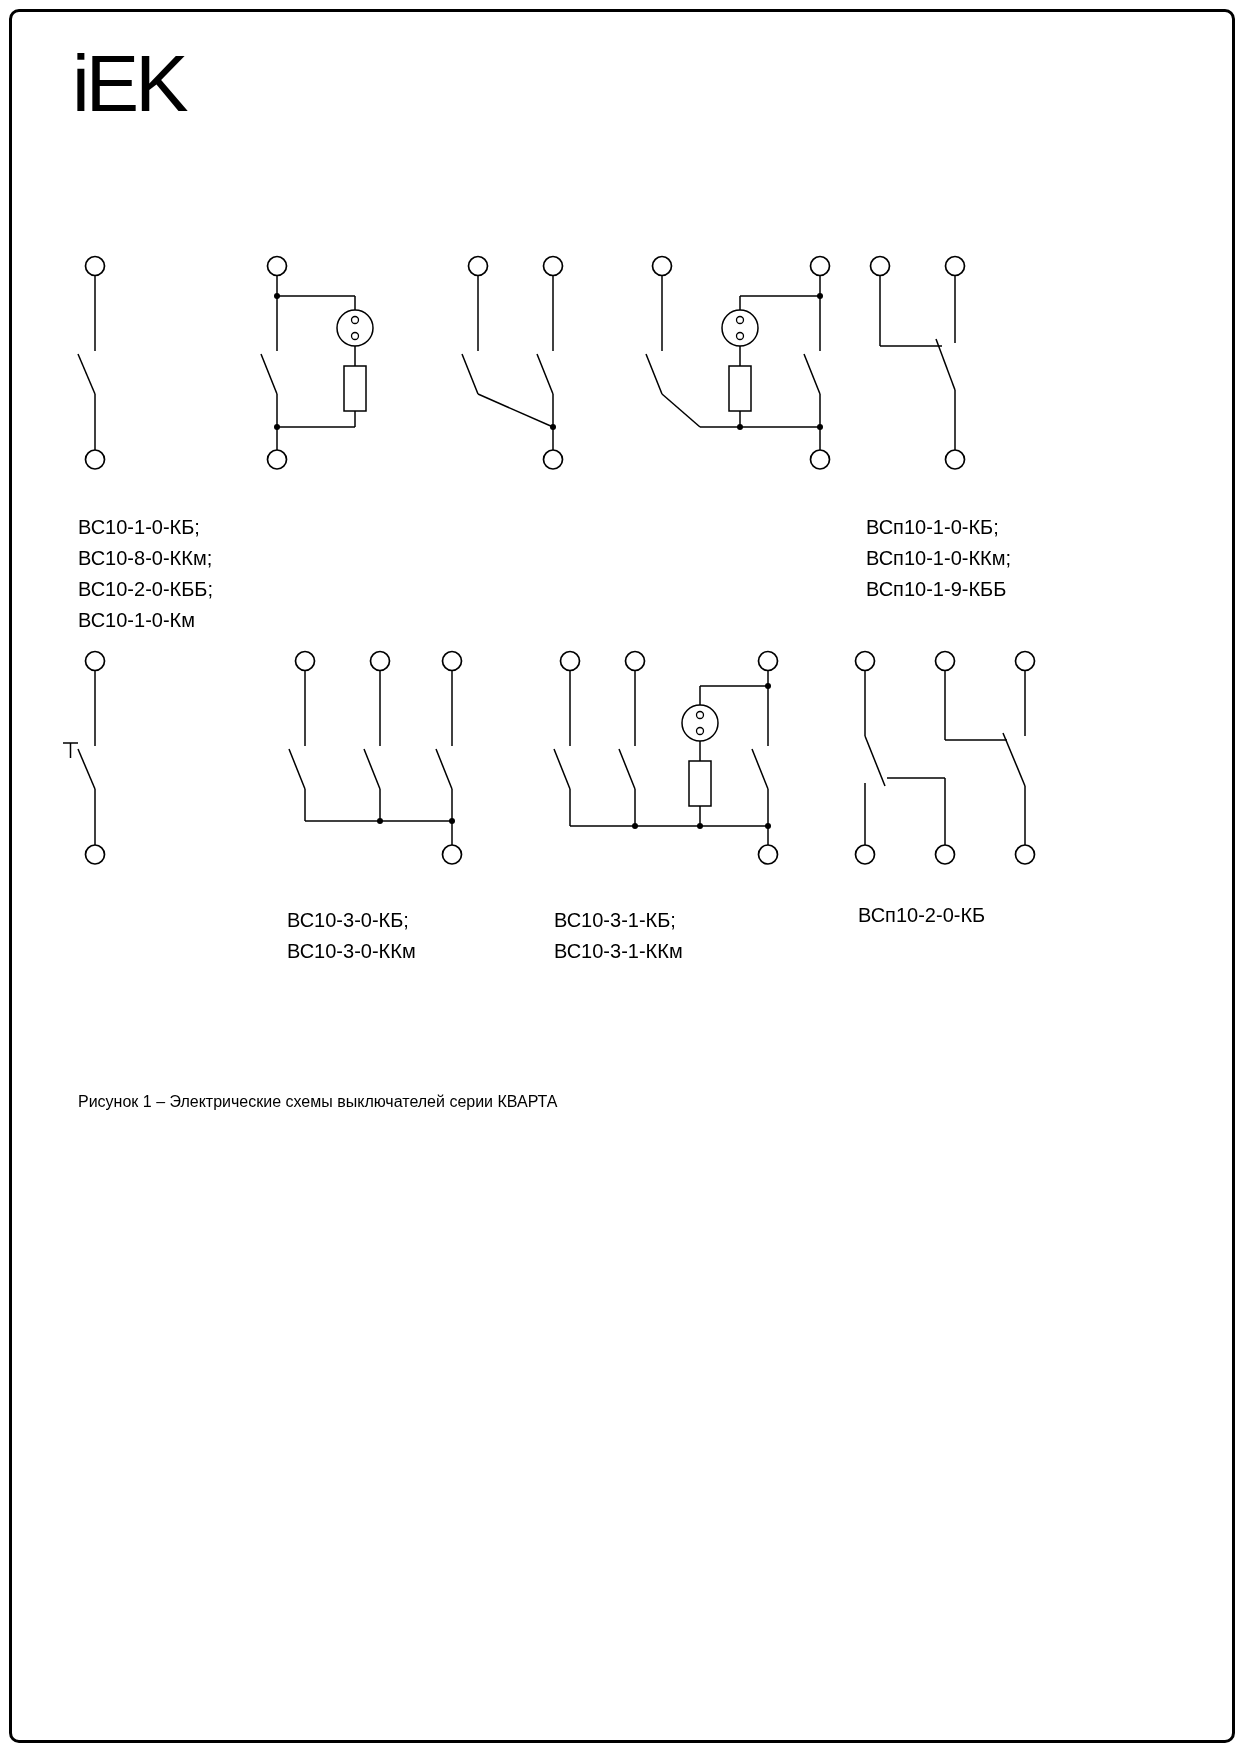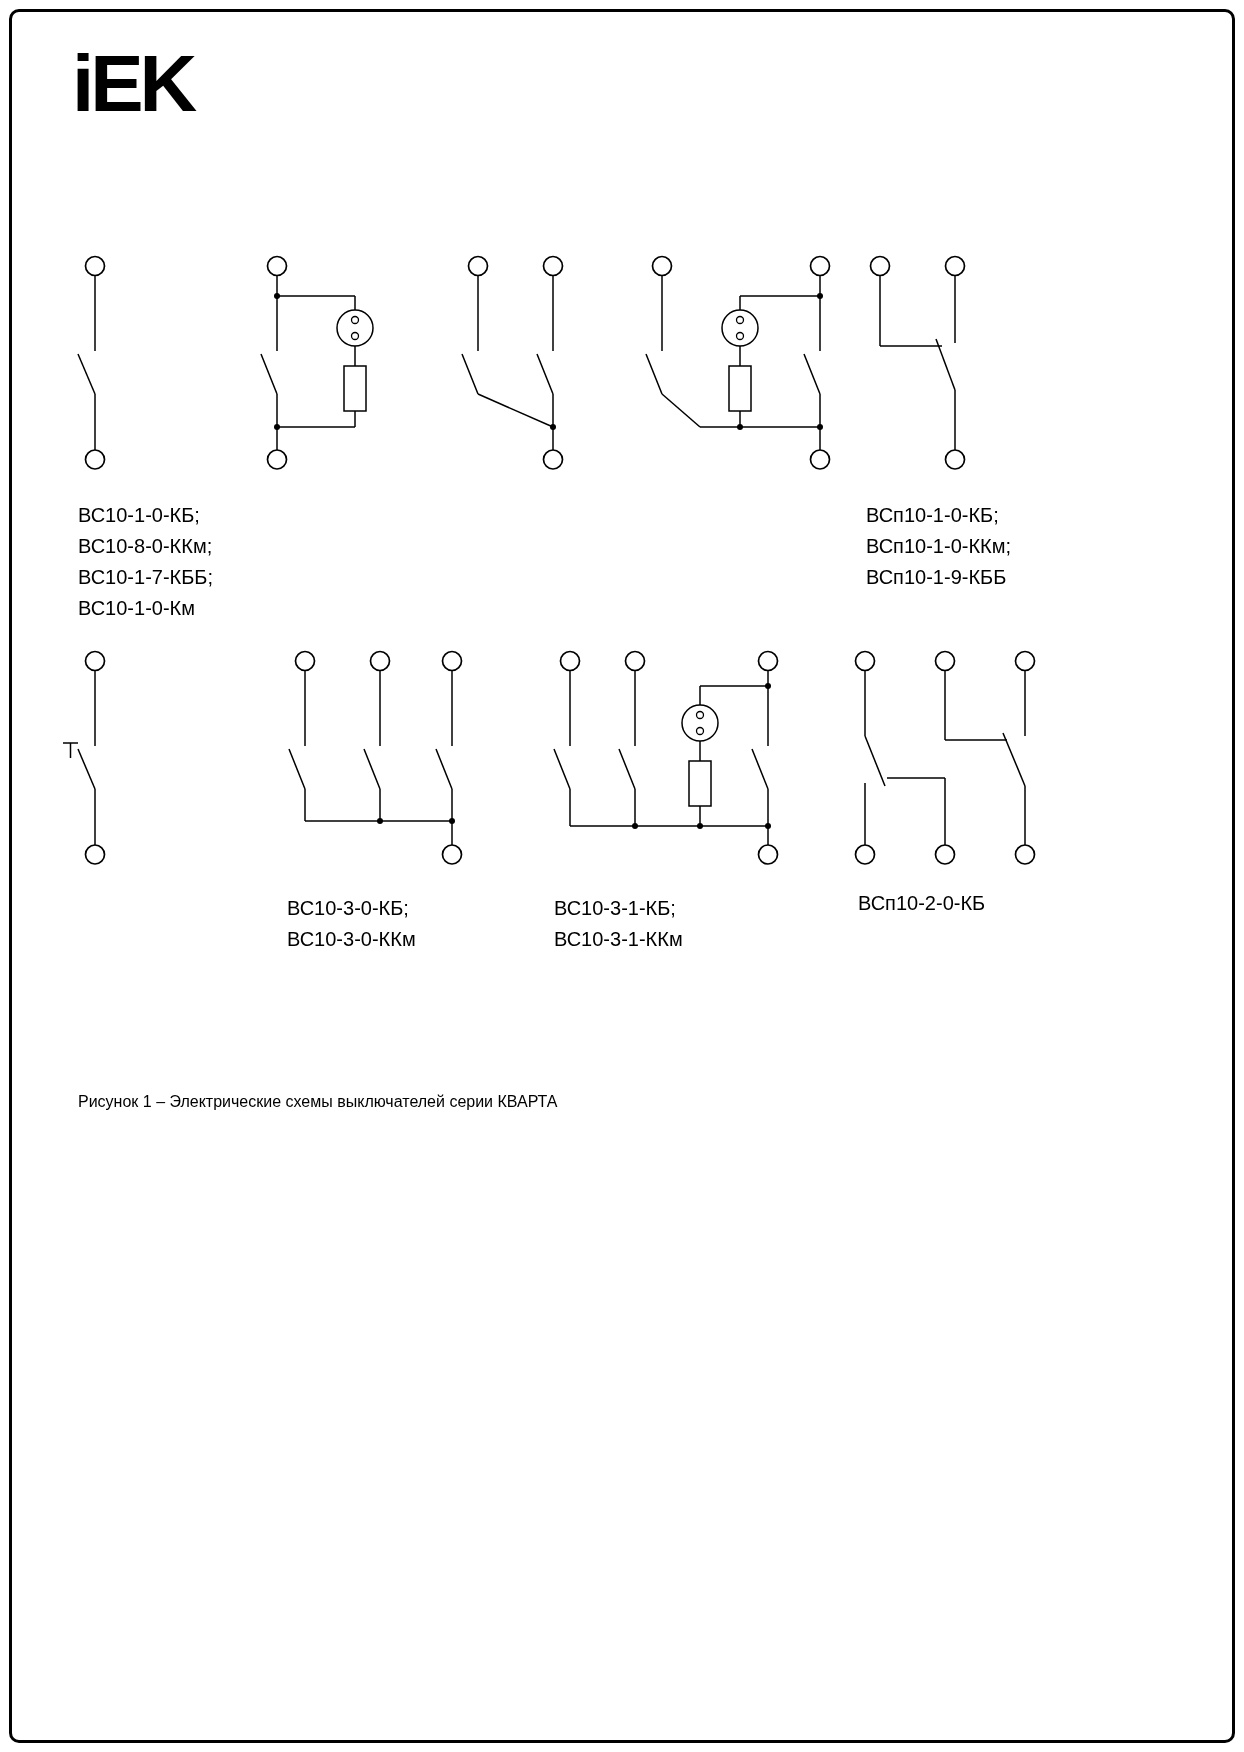--- a/index.html
+++ b/index.html
@@ -7,29 +7,29 @@
   .page {
     position:relative; width:1244px; height:1752px; background:#ffffff;
     color:#000; font-family:"Liberation Sans", sans-serif; overflow:hidden;
   }
   .page-border {
     position:absolute; left:9px; top:9px; right:9px; bottom:9px;
     border:3px solid #000; border-radius:10px; pointer-events:none;
   }
   .logo {
     position:absolute; left:72px; top:38px;
-    font-size:80px; font-weight:bold; letter-spacing:-4px; color:#000;
+    font-size:80px; font-weight:normal; letter-spacing:-4px; color:#000;
   }
   .diag { position:absolute; overflow:visible; }
   .diag line, .diag rect { stroke:#000; stroke-width:1.5; fill:none; }
   .diag circle.t   { stroke:#000; stroke-width:1.7; fill:#fff; }
   .diag circle.lamp{ stroke:#000; stroke-width:1.5; fill:none; }
   .diag circle.e   { stroke:#000; stroke-width:1.3; fill:none; }
   .diag circle.dot { fill:#000; stroke:none; }
-  .labels { position:absolute; font-size:20px; line-height:31px; }
+  .labels { position:absolute; font-size:20px; line-height:31px;margin-top:12px; }
   .caption { position:absolute; left:78px; top:1093px; font-size:16px; }
 </style>
 </head>
 <body>
 
 <div class="page">
   <div class="page-border"></div>
   <div class="logo">iEK</div>
 
   <svg class="diag" style="left:55px;top:253px" width="80" height="220" viewBox="0 0 80 220">
@@ -180,21 +180,21 @@
     <line x1="180" y1="138" x2="158" y2="85"></line>
     <line x1="180" y1="138" x2="180" y2="197.5"></line>
     <circle class="t" cx="20" cy="206.5" r="9.5"></circle>
     <circle class="t" cx="100" cy="206.5" r="9.5"></circle>
     <circle class="t" cx="180" cy="206.5" r="9.5"></circle>
   </svg>
 
   <div class="labels" style="left:78px;top:500px">
     <div>ВС10-1-0-КБ;</div>
     <div>ВС10-8-0-ККм;</div>
-    <div>ВС10-1-7-КББ;</div>
+    <div>ВС10-2-0-КББ;</div>
     <div>ВС10-1-0-Км</div>
   </div>
   <div class="labels" style="left:866px;top:500px">
     <div>ВСп10-1-0-КБ;</div>
     <div>ВСп10-1-0-ККм;</div>
     <div>ВСп10-1-9-КББ</div>
   </div>
 
   <div class="labels" style="left:287px;top:893px">
     <div>ВС10-3-0-КБ;</div>

